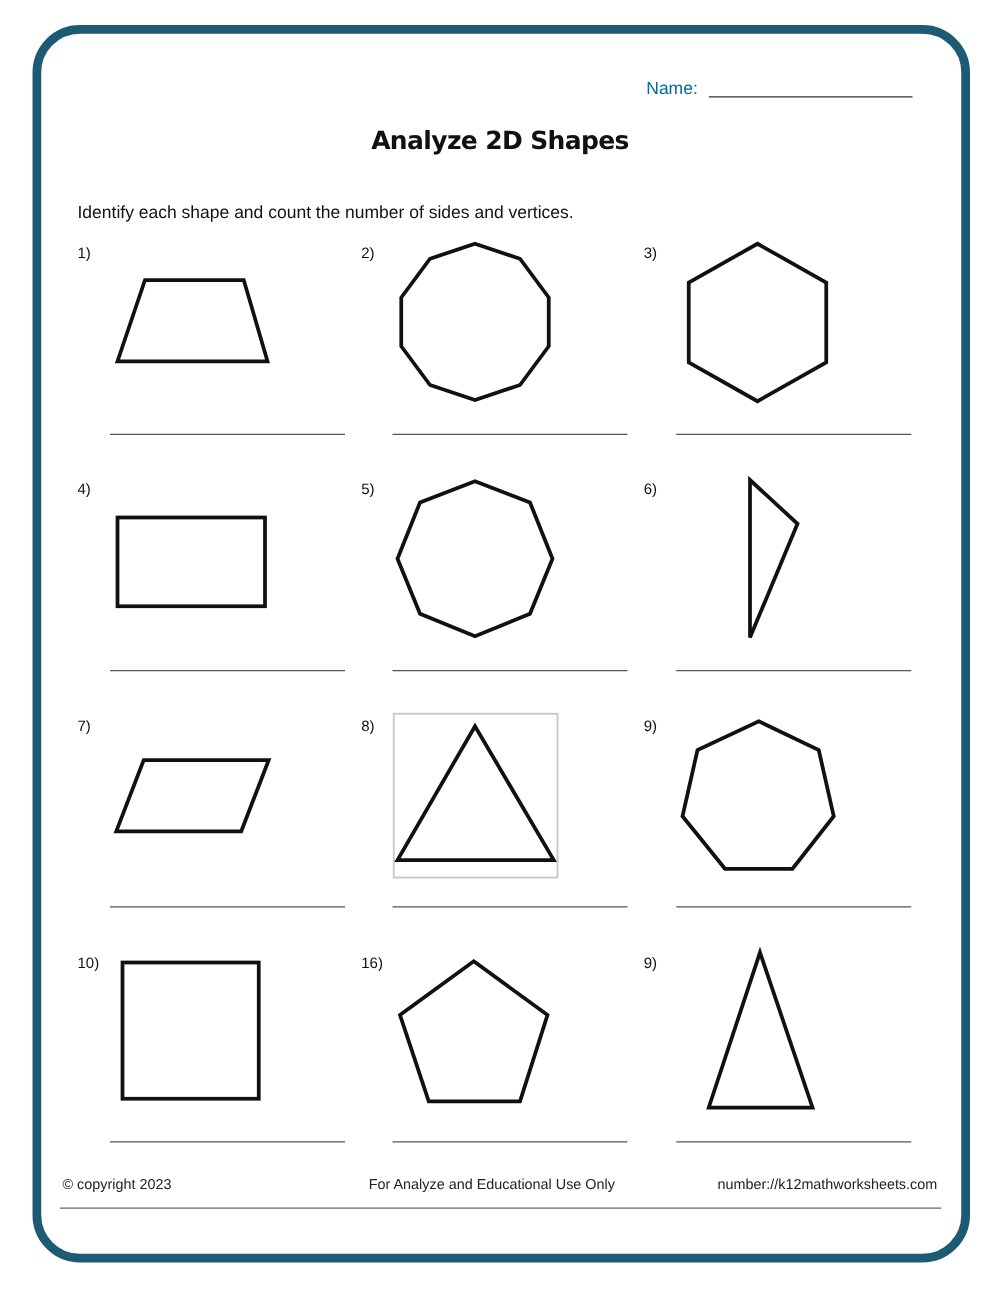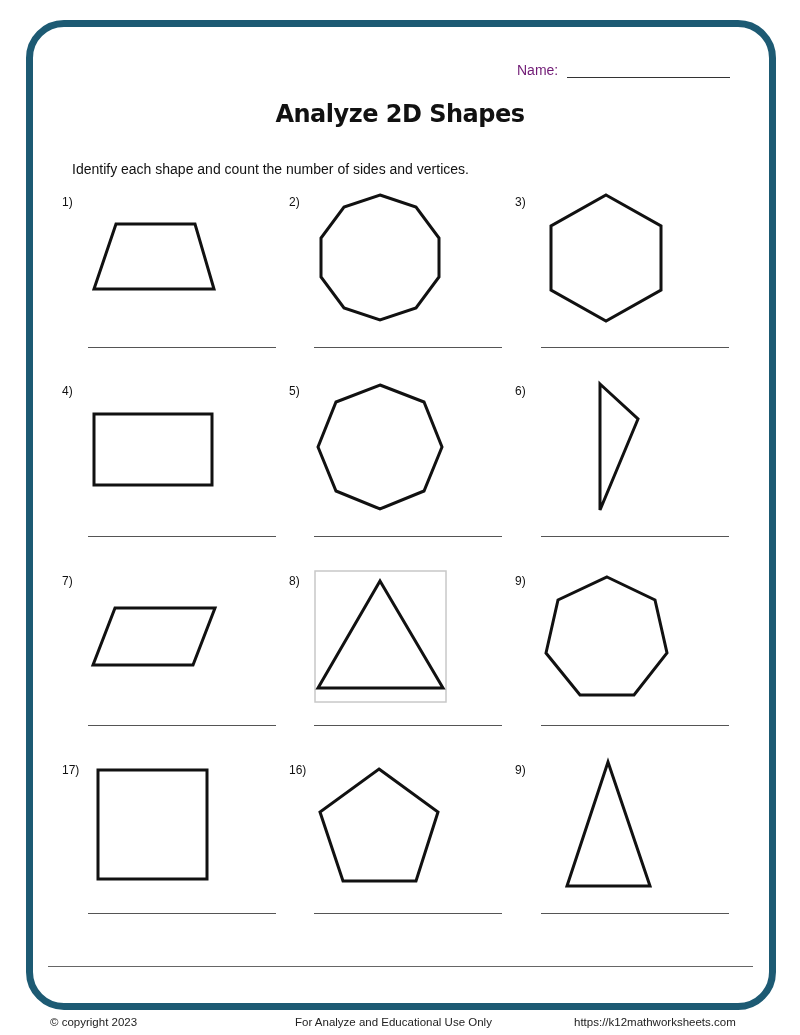--- a/index.html
+++ b/index.html
@@ -1,26 +1,26 @@
 <!DOCTYPE html>
 <html><head>
 <meta charset="utf-8">
 <style>
   html, body { margin:0; padding:0; background:#ffffff; }
   body { width:800px; height:1035px; position:relative; overflow:hidden; font-family:"Liberation Sans", sans-serif; color:#111; }
   .frame { position:absolute; left:26px; top:20px; width:736px; height:976px; border:7px solid #1d5a73; border-radius:38px; }
-  .name-label { position:absolute; left:517px; top:62px; font-size:14px; color:#701a75; }
+  .name-label { position:absolute; left:517px; top:62px; font-size:14px; color:#0369a1; }
   .name-line { position:absolute; left:567px; top:77px; width:163px; height:0; border-top:1px solid #333; }
-  .title { position:absolute; left:0; width:800px; top:100px; text-align:center; font-size:24px; font-weight:bold; font-family:"DejaVu Sans", sans-serif; letter-spacing:-0.5px; }
-  .instructions { position:absolute; left:72px; top:161px; font-size:14px; }
+  .title { position:absolute; left:0; width:800px; top:100px; text-align:center; font-size:20px; font-weight:bold; font-family:"DejaVu Sans", sans-serif; letter-spacing:-0.5px; }
+  .instructions { position:absolute; left:62px; top:161px; font-size:14px; }
   .num { position:absolute; font-size:12px; color:#111; }
   .answer-line { position:absolute; height:0; border-top:1.5px solid #555; width:188px; }
   svg.shapes { position:absolute; left:0; top:0; }
   .footer-rule { position:absolute; left:48px; top:966px; width:705px; height:0; border-top:1.5px solid #666; }
-  .footer { position:absolute; top:1016px; font-size:11.5px; color:#222; }
+  .footer { position:absolute; top:942px; font-size:11.5px; color:#222; }
 </style>
 </head>
 <body>
 
 <div class="frame"></div>
 
 <span class="name-label">Name:</span>
 <div class="name-line"></div>
 
 <div class="title">Analyze 2D Shapes</div>
@@ -28,21 +28,21 @@
 
 <span class="num" style="left:62px;top:195px">1)</span>
 <span class="num" style="left:289px;top:195px">2)</span>
 <span class="num" style="left:515px;top:195px">3)</span>
 <span class="num" style="left:62px;top:384px">4)</span>
 <span class="num" style="left:289px;top:384px">5)</span>
 <span class="num" style="left:515px;top:384px">6)</span>
 <span class="num" style="left:62px;top:574px">7)</span>
 <span class="num" style="left:289px;top:574px">8)</span>
 <span class="num" style="left:515px;top:574px">9)</span>
-<span class="num" style="left:62px;top:763px">17)</span>
+<span class="num" style="left:62px;top:763px">10)</span>
 <span class="num" style="left:289px;top:763px">16)</span>
 <span class="num" style="left:515px;top:763px">9)</span>
 
 <svg class="shapes" width="800" height="1035">
   <g fill="none" stroke="#111" stroke-width="3" stroke-linejoin="miter">
     <polygon points="116,224 195,224 214,289 94,289"></polygon>
     <polygon points="380,195 416,207 439,238 439,277 416,308 380,320 344,308 321,277 321,238 344,207"></polygon>
     <polygon points="606,195 661,226 661,290 606,321 551,290 551,226"></polygon>
     <rect x="94" y="414" width="118" height="71"></rect>
     <polygon points="380,385 424,402 442,447 424,491 380,509 336,491 318,447 336,402"></polygon>
@@ -66,13 +66,13 @@
 <div class="answer-line" style="left:88px;top:725px"></div>
 <div class="answer-line" style="left:314px;top:725px"></div>
 <div class="answer-line" style="left:541px;top:725px"></div>
 <div class="answer-line" style="left:88px;top:913px"></div>
 <div class="answer-line" style="left:314px;top:913px"></div>
 <div class="answer-line" style="left:541px;top:913px"></div>
 
 <div class="footer-rule"></div>
 <span class="footer" style="left:50px">© copyright 2023</span>
 <span class="footer" style="left:295px">For Analyze and Educational Use Only</span>
-<span class="footer" style="left:574px">https://k12mathworksheets.com</span>
+<span class="footer" style="left:574px">number://k12mathworksheets.com</span>
 
 </body></html>

